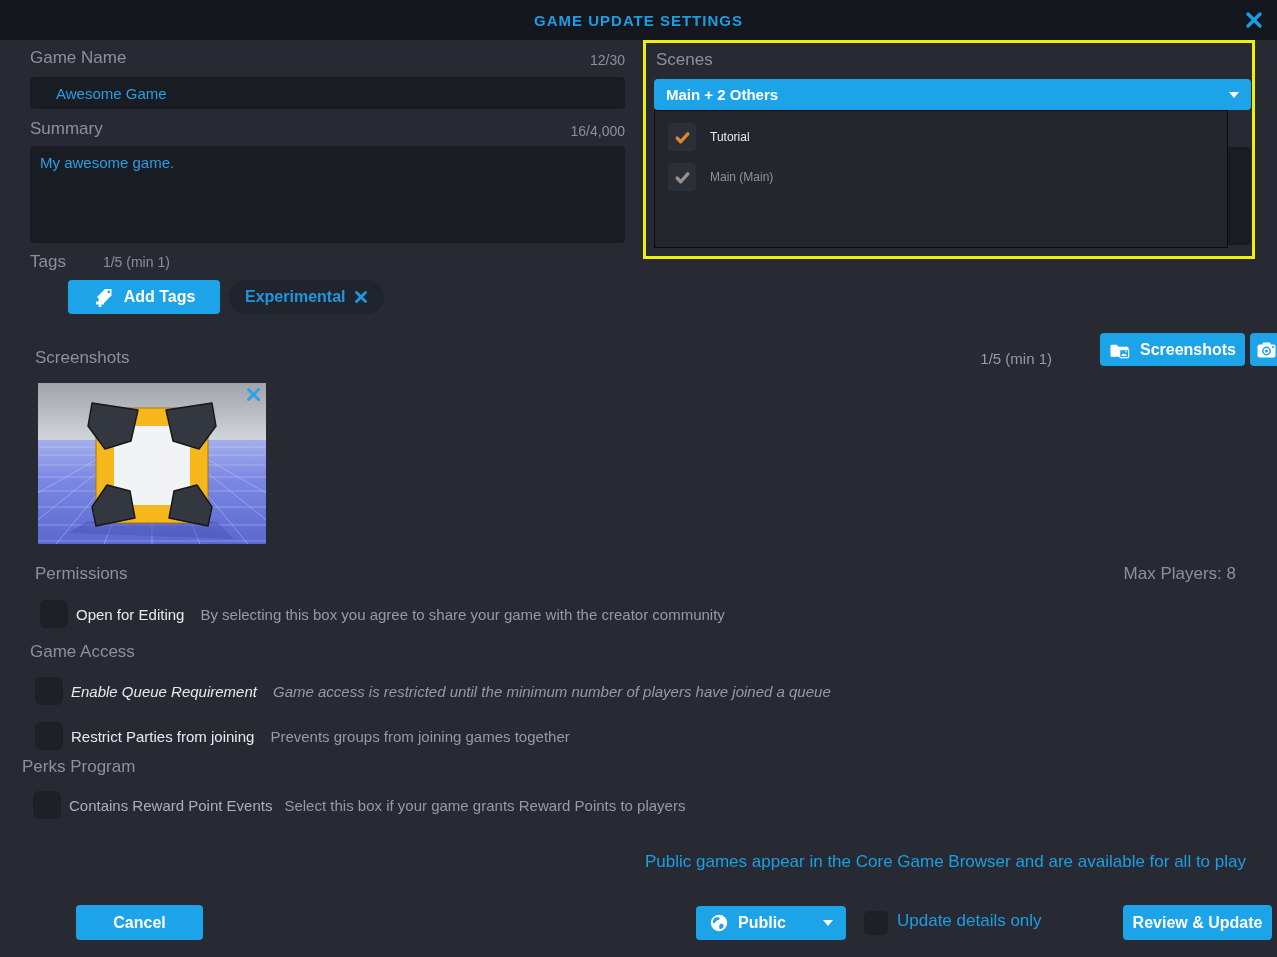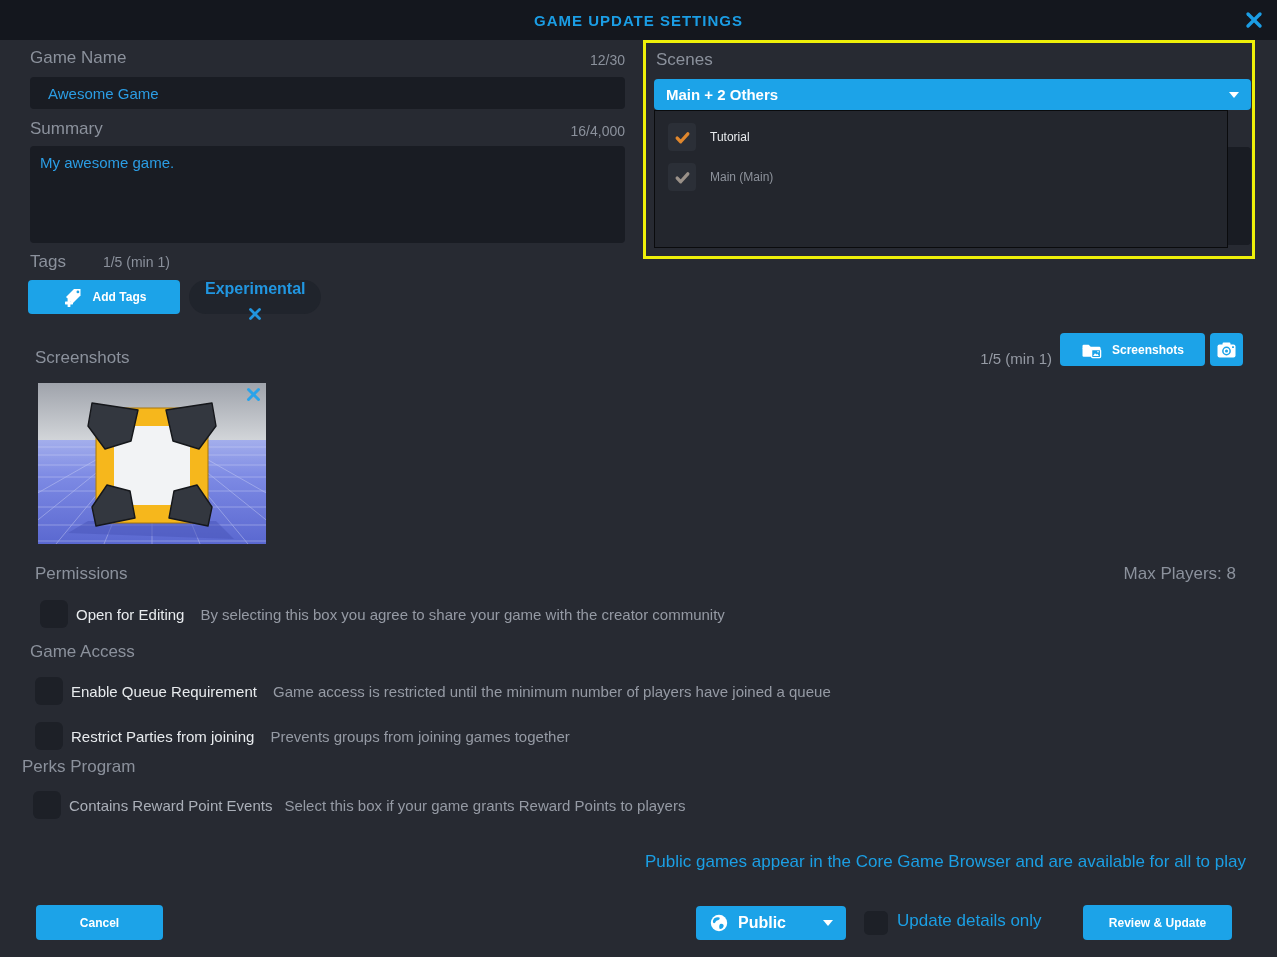--- a/index.html
+++ b/index.html
@@ -27,33 +27,34 @@
   .white-label { color:#e8ebee; font-size:15px; }
 
   
   .field-row { position:absolute; display:flex; justify-content:space-between; align-items:flex-end; }
   .text-input {
     position:absolute; background:#191c23; border:none; outline:none;
     border-radius:4px; color:#2b9de4; font-size:15px;
     font-family:"Liberation Sans","DejaVu Sans",sans-serif;
   }
   textarea.text-input { resize:none; padding:8px 10px; }
-  input.text-input { padding:0 18px; }
+  input.text-input { padding:0 26px; }
 
   
   .blue-btn {
     background:#1ca3e8; border:none; border-radius:4px; color:#fff;
-    font-weight:bold; font-size:12px; display:flex; align-items:center;
+    font-weight:bold; font-size:16px; display:flex; align-items:center;
     justify-content:center; cursor:pointer;
     font-family:"Liberation Sans","DejaVu Sans",sans-serif;
+    margin-left:40px;
   }
   .tag-pill {
     background:#20242c; border-radius:17px; height:34px;
     display:flex; align-items:center; gap:9px; padding:0 16px;
-    color:#2196e0; font-weight:bold; font-size:16px; cursor:pointer;flex-direction:column;
+    color:#2196e0; font-weight:bold; font-size:16px; cursor:pointer;
   }
 
   
   .checkbox {
     background:#1d2027; border-radius:6px; width:28px; height:28px;
     flex:0 0 auto; cursor:pointer;
   }
   .checkbox.small { width:24px; height:24px; border-radius:5px; }
 
   
@@ -277,21 +278,21 @@
   <span class="h-label" style="position:absolute; right:41px; top:564px;">Max Players: 8</span>
 
   <div class="cb-row" style="left:40px; top:600px;">
     <span class="checkbox"></span>
     <span class="white-label lbl">Open for Editing</span>
     <span class="desc-text dsc">By selecting this box you agree to share your game with the creator community</span>
   </div>
 
   <span class="h-label" style="position:absolute; left:30px; top:642px;">Game Access</span>
 
-  <div class="cb-row" style="left:35px; top:677px;">
+  <div class="cb-row" style="left:35px; top:677px;font-style:italic;">
     <span class="checkbox"></span>
     <span class="white-label lbl">Enable Queue Requirement</span>
     <span class="desc-text dsc">Game access is restricted until the minimum number of players have joined a queue</span>
   </div>
 
   <div class="cb-row" style="left:35px; top:722px;">
     <span class="checkbox"></span>
     <span class="white-label lbl">Restrict Parties from joining</span>
     <span class="desc-text dsc">Prevents groups from joining games together</span>
   </div>

